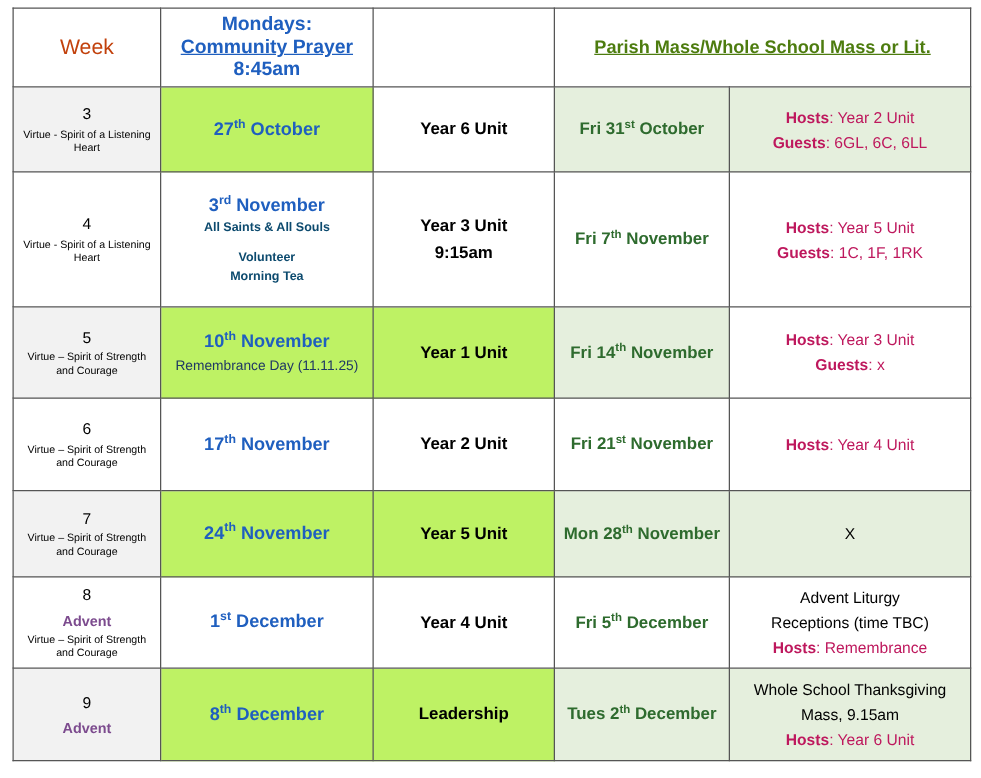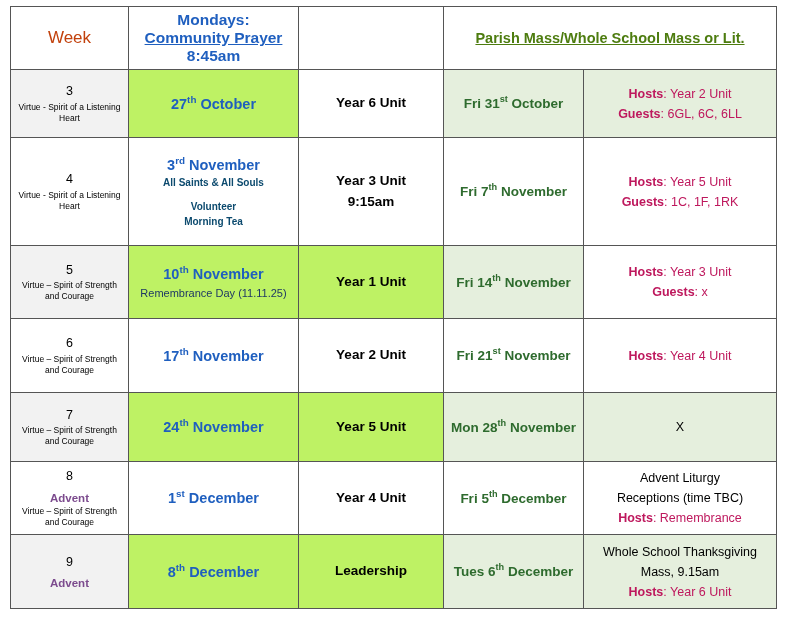--- a/index.html
+++ b/index.html
@@ -283,21 +283,21 @@
           <div class="week-num">9</div>
           <div class="week-advent">Advent</div>
         </td>
         <td class="cell-blue">
           <div class="mon-date"><span>8</span><sup>th</sup><span> December</span></div>
         </td>
         <td class="cell-blue">
           <div class="unit-text">Leadership</div>
         </td>
         <td class="cell-green">
-          <div class="mass-text"><span>Tues 6</span><sup>th</sup><span> December</span></div>
+          <div class="mass-text"><span>Tues 2</span><sup>th</sup><span> December</span></div>
         </td>
         <td class="cell-green">
           <div class="host-plain">Whole School Thanksgiving</div>
           <div class="host-plain">Mass, 9.15am</div>
           <div class="host-line"><b>Hosts</b><span>: Year 6 Unit</span></div>
         </td>
       </tr>
 
     </tbody>
   </table>

